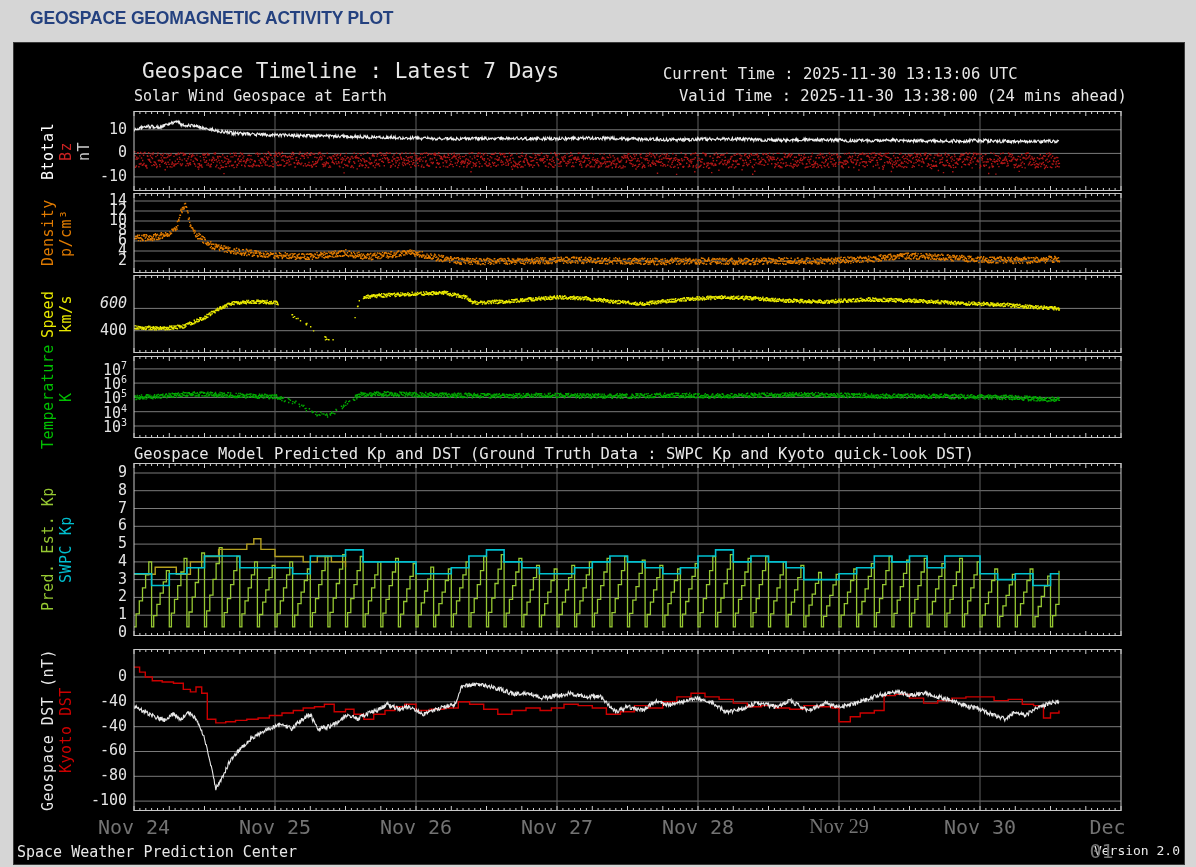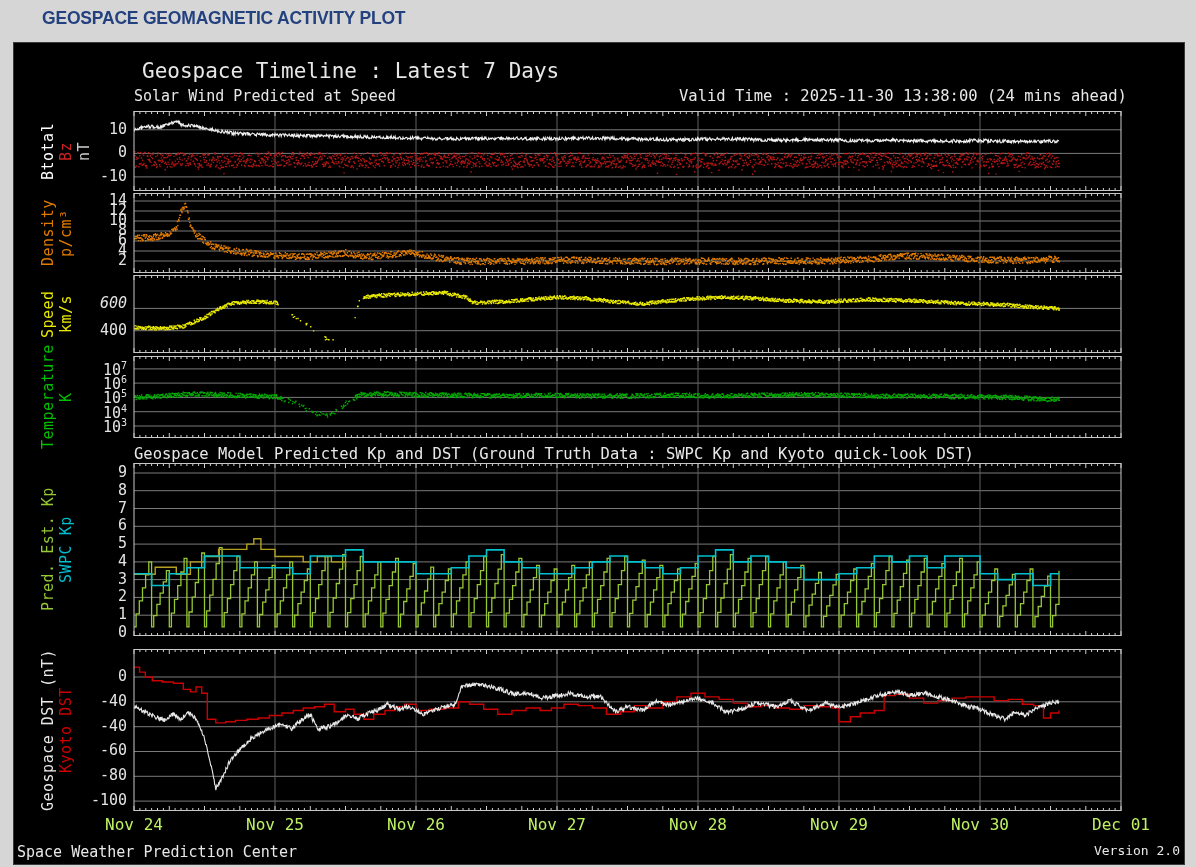--- a/index.html
+++ b/index.html
@@ -1,57 +1,58 @@
 <!DOCTYPE html>
 <html><head>
 <meta charset="utf-8">
 <style>
   html,body{margin:0;padding:0;}
   body{
     width:1196px;height:867px;background:#d6d6d6;overflow:hidden;
     font-family:"Liberation Sans",sans-serif;position:relative;
   }
   .mono{font-family:"DejaVu Sans Mono",monospace;}
-  #header-bar{position:absolute;left:12px;top:0;width:1116px;height:40px;}
+  #header-bar{position:absolute;left:0;top:0;width:1116px;height:40px;}
   #header-title{
     position:absolute;left:30px;top:8px;
     font-size:17.5px;font-weight:bold;color:#24417f;letter-spacing:-0.2px;
   }
   #plotbox{
     position:absolute;left:13px;top:42px;width:1170px;height:821px;
     background:#000;border:1px solid #3a3a3a;box-sizing:content-box;
   }
   #plotbox .txt{position:absolute;color:#e8e8e8;white-space:pre;}
   #main-title{left:128px;top:16px;font-size:21px;}
   #current-time{left:649px;top:22px;font-size:15.5px;}
   #subtitle{left:120px;top:44px;font-size:15px;color:#d8d8d8;}
   #valid-time{left:665px;top:44px;font-size:15.5px;}
   #mid-title{left:120px;top:402px;font-size:15.5px;}
   #footer-left{left:3px;top:800px;font-size:15px;}
   #footer-right{right:4px;top:800px;font-size:13px;}
-  .xlabel{position:absolute;font-size:16px;color:#bef264;transform:translateX(-50%);}
+  .xlabel{position:absolute;font-size:20px;color:#737373;transform:translateX(-50%);}
   .ytick{position:absolute;font-size:15px;color:#e4e4e4;width:64px;text-align:right;line-height:1;}
   .ytick sup{font-size:10px;}
   .ylab{
     position:absolute;writing-mode:vertical-rl;transform:rotate(180deg);
     display:flex;align-items:center;justify-content:center;
     font-size:15px;width:19px;white-space:pre;letter-spacing:0.5px;
   }
   svg.panel{position:absolute;left:0;display:block;}
 </style>
 </head>
 <body>
 
 <div id="header-bar">
   <div id="header-title">GEOSPACE GEOMAGNETIC ACTIVITY PLOT</div>
 </div>
 
 <div id="plotbox">
   <div class="txt mono" id="main-title">Geospace Timeline : Latest 7 Days</div>
-  <div class="txt mono" id="subtitle">Solar Wind Predicted at Speed</div>
+  <div class="txt mono" id="current-time">Current Time : 2025-11-30 13:13:06 UTC</div>
+  <div class="txt mono" id="subtitle">Solar Wind Geospace at Earth</div>
   <div class="txt mono" id="valid-time">Valid Time : 2025-11-30 13:38:00 (24 mins ahead)</div>
   <div class="txt mono" id="footer-left">Space Weather Prediction Center</div>
   <div class="txt mono" id="mid-title">Geospace Model Predicted Kp and DST (Ground Truth Data : SWPC Kp and Kyoto quick-look DST)</div>
   <div class="txt mono" id="footer-right">Version 2.0</div>
 <svg class="panel" width="1170" height="80" style="top:68px;">
       <defs>
         <clipPath id="clip-bfield">
           <rect x="120" y="0.5" width="987" height="79"></rect>
         </clipPath>
       </defs>
@@ -225,16 +226,16 @@
     <div class="ytick mono" style="top: 700.459px; left: 49px; text-align: right;">-60</div>
     <div class="ytick mono" style="top: 725.268px; left: 49px;">-80</div>
     <div class="ytick mono" style="top: 750.077px; left: 49px;">-100</div>
     <div class="ylab mono" style="left: 24px; top: 606px; height: 162px; color: rgb(232, 232, 232);">Geospace DST (nT)</div>
     <div class="ylab mono" style="left: 42px; top: 606px; height: 162px; color: rgb(204, 0, 0);">Kyoto DST</div>
     <div class="xlabel mono" style="left: 120px; top: 772px;">Nov 24</div>
     <div class="xlabel mono" style="left: 261px; top: 772px;">Nov 25</div>
     <div class="xlabel mono" style="left: 402px; top: 772px;">Nov 26</div>
     <div class="xlabel mono" style="left: 543px; top: 772px;">Nov 27</div>
     <div class="xlabel mono" style="left: 684px; top: 772px;">Nov 28</div>
-    <div class="xlabel mono" style="left: 825px; top: 772px;">Nov 29</div>
+    <div class="xlabel mono" style="left: 825px; top: 772px; font-family: Liberation Serif, serif;">Nov 29</div>
     <div class="xlabel mono" style="left: 966px; top: 772px;">Nov 30</div>
     <div class="xlabel mono" style="left: 1107px; top: 772px;">Dec 01</div>
   </div>
 
 </body></html>

